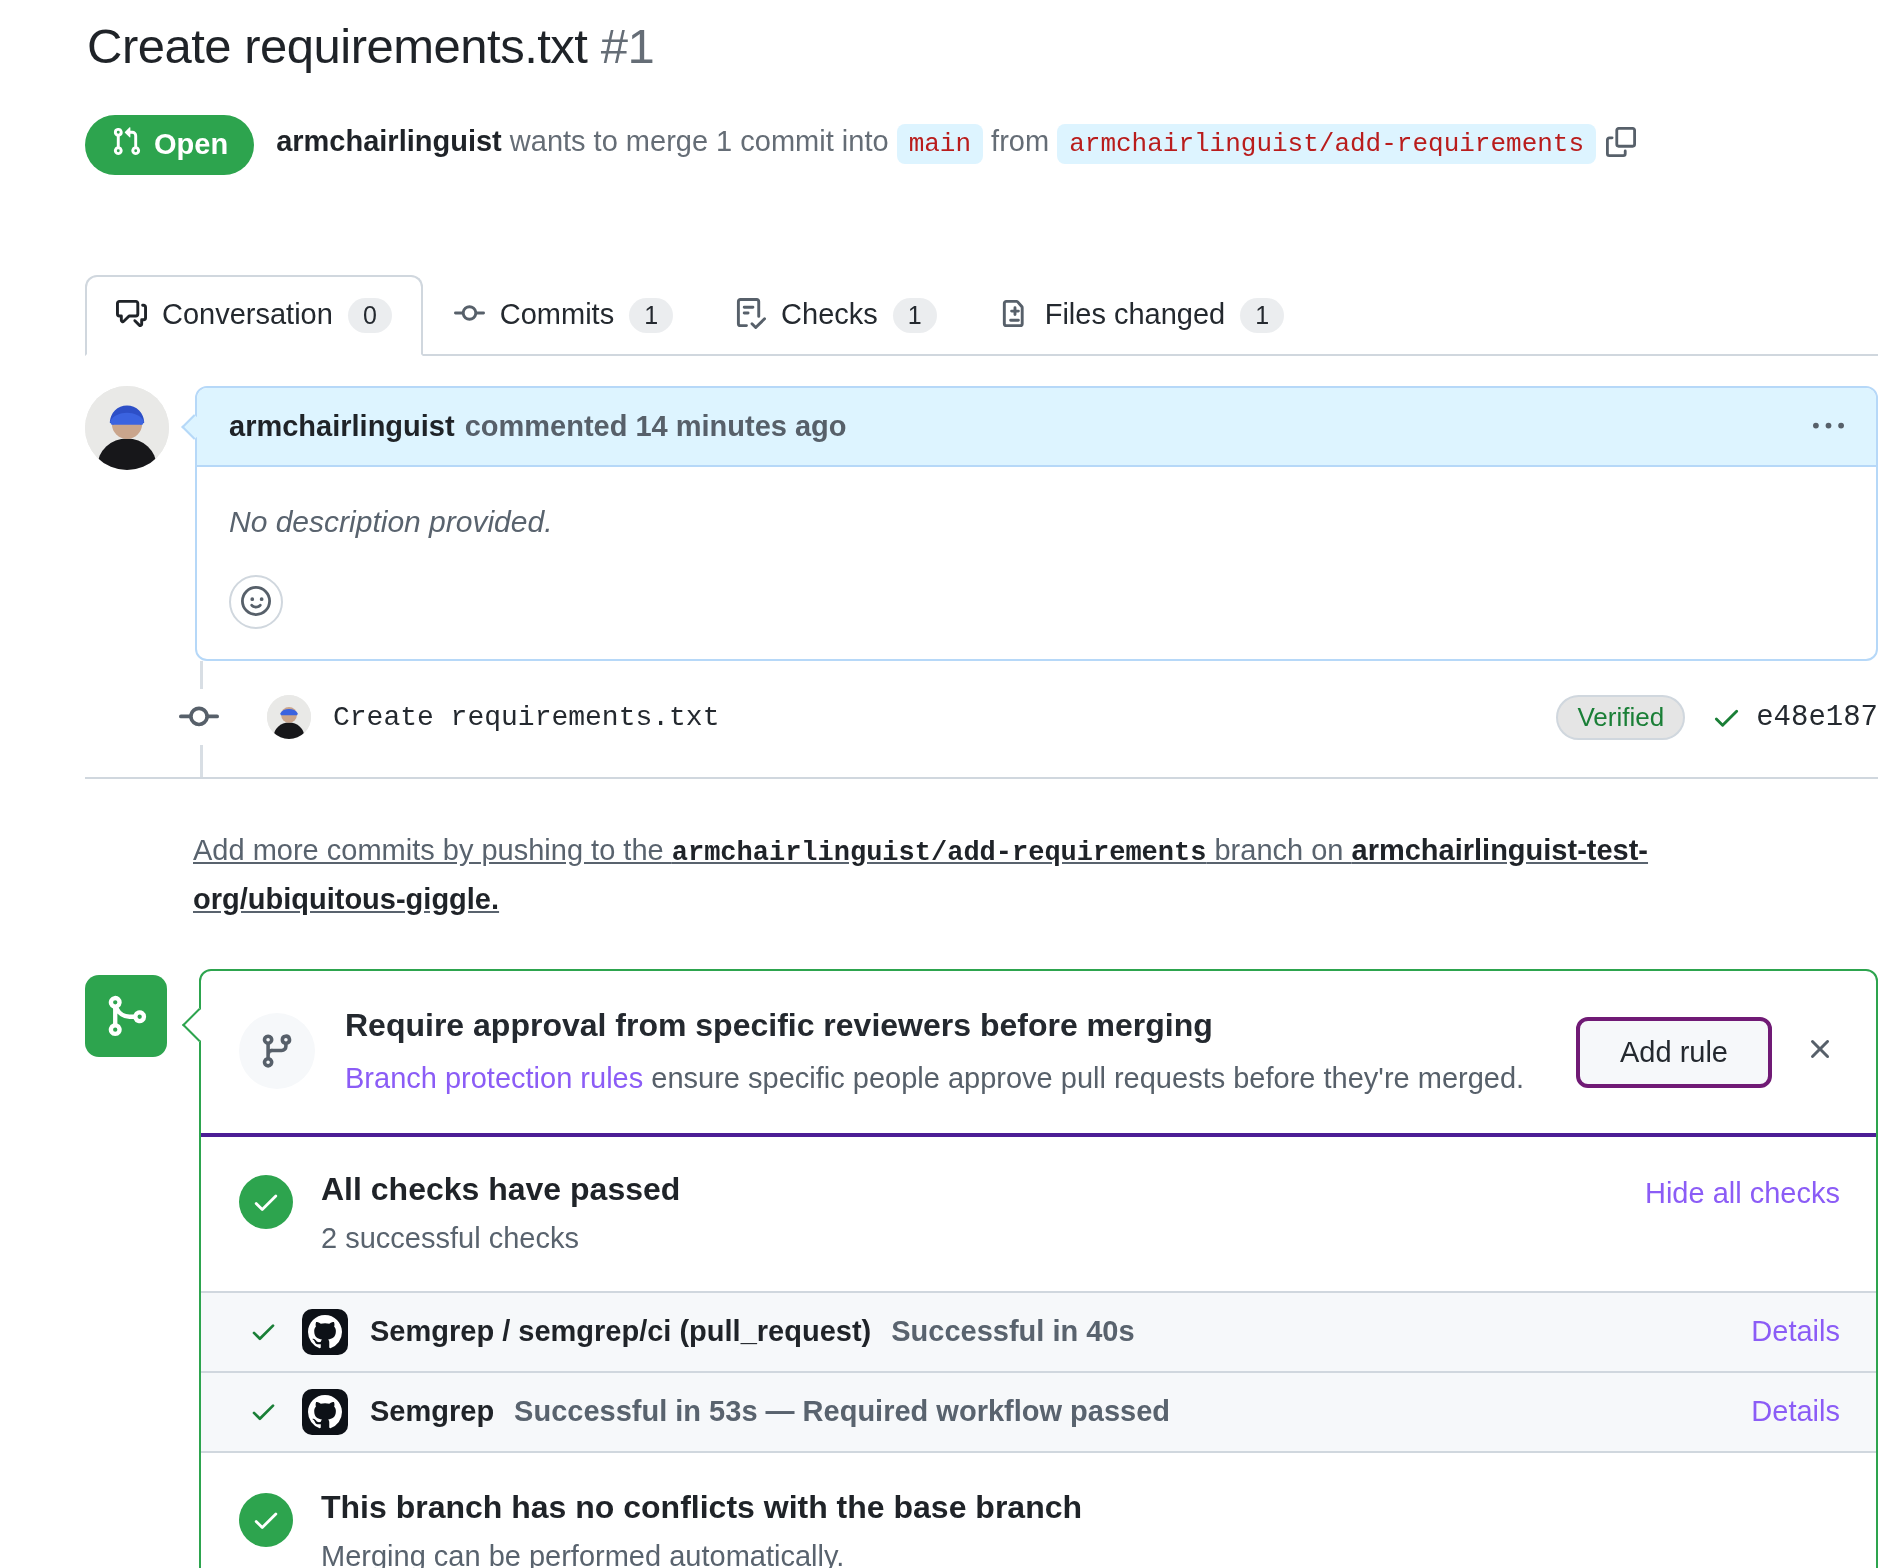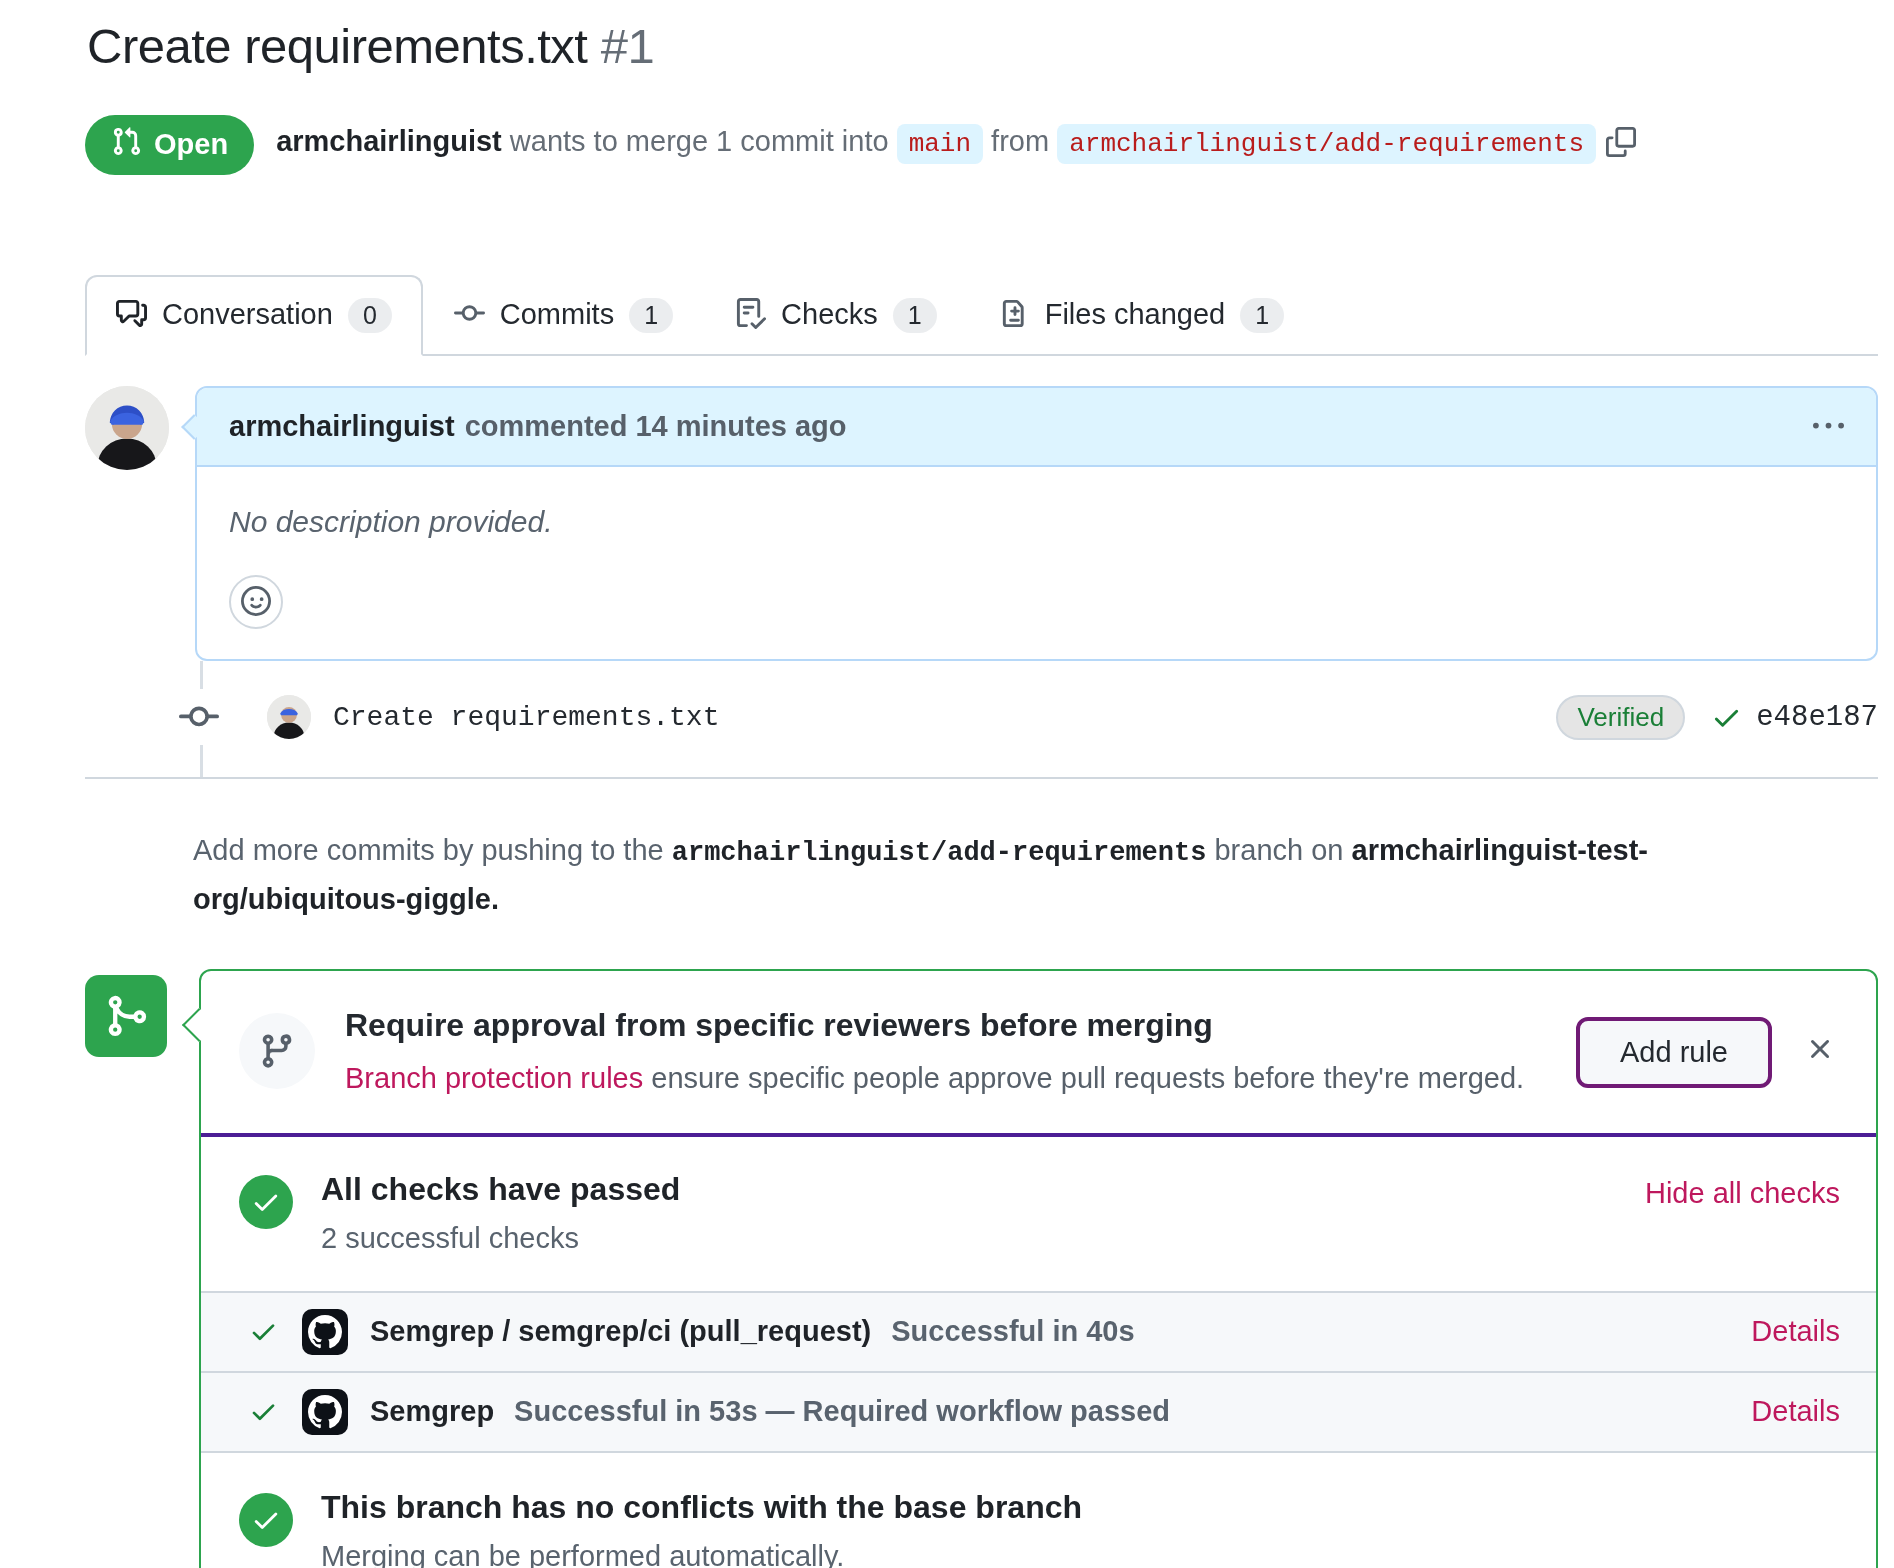--- a/index.html
+++ b/index.html
@@ -76,42 +76,42 @@
   .commit-avatar svg { display: block; width: 100%; height: 100%; }
   .commit-msg { font-family: "Liberation Mono", monospace; font-size: 28px; color: #24292f; margin-left: 22px; text-decoration: none; cursor: pointer; }
   .spacer { flex: 1; }
   .verified-pill { font-size: 26px; font-weight: 500; color: #1a7f37; border: 2px solid #d0d7de; border-radius: 999px; padding: 5px 19px; background: #e5e5e5; }
   .sha-check { color: #1a7f37; margin-left: 26px; display: inline-flex; }
   .sha { font-family: "Liberation Mono", monospace; font-size: 29px; color: #24292f; margin-left: 14px; cursor: pointer; }
 
   .hr { border: 0; border-top: 2px solid #d0d7de; margin: 0; }
 
   
-  .push-note { margin: 48px 90px 0 108px; font-size: 29px; line-height: 1.62; color: #59636e; }
+  .push-note { margin: 48px 90px 0 108px; font-size: 29px; line-height: 1.62; color: #59636e; text-decoration: underline; }
   .push-note .mono-b { font-family: "Liberation Mono", monospace; font-weight: 700; color: #1f2328; font-size: 27px; }
   .push-note .sans-b { font-weight: 700; color: #1f2328; }
 
   
   .merge-area { display: flex; align-items: flex-start; margin-top: 46px; }
   .merge-glyph {
     width: 82px; height: 82px; background: #2da44e; border-radius: 14px; color: #fff;
     display: flex; align-items: center; justify-content: center; flex: none; margin-top: 6px;
   }
   .mergebox { flex: 1; margin-left: 32px; border: 2px solid #2da44e; border-radius: 12px; background: #fff; position: relative; min-height: 780px; }
   .box-arrow {
     position: absolute; left: -14px; top: 42px; width: 24px; height: 24px;
     background: #fff; border-left: 2px solid #2da44e; border-bottom: 2px solid #2da44e; transform: rotate(45deg);
   }
 
   .sec-protection { display: flex; align-items: flex-start; padding: 36px 36px 38px 38px; }
   .branch-circle { width: 76px; height: 76px; border-radius: 50%; background: #f6f8fa; color: #57606a; display: flex; align-items: center; justify-content: center; flex: none; margin-top: 6px; }
   .prot-text { margin-left: 30px; }
   .prot-title { font-size: 32px; font-weight: 600; color: #24292f; }
   .prot-sub { margin-top: 18px; font-size: 29px; color: #57606a; }
-  .link { color: #be185d; text-decoration: none; cursor: pointer; }
+  .link { color: #8b5cf6; text-decoration: none; cursor: pointer; }
   .addrule-btn {
     margin-left: auto; flex: none; background: #f6f8fa; border: 4px solid #701a75; border-radius: 12px;
     font-size: 29px; font-weight: 500; color: #24292f; padding: 15px 40px; margin-top: 10px; cursor: pointer;
     font-family: "Liberation Sans", sans-serif;
   }
   .close-x { flex: none; color: #57606a; margin: 26px 4px 0 32px; cursor: pointer; display: inline-flex; }
 
   .sec-summary { display: flex; align-items: flex-start; padding: 34px 36px 36px 38px; border-top: 4px solid #4c1d95; }
   .big-check { width: 54px; height: 54px; border-radius: 50%; background: #2da44e; color: #fff; display: flex; align-items: center; justify-content: center; flex: none; margin-top: 4px; }
   .sum-text { margin-left: 28px; }

